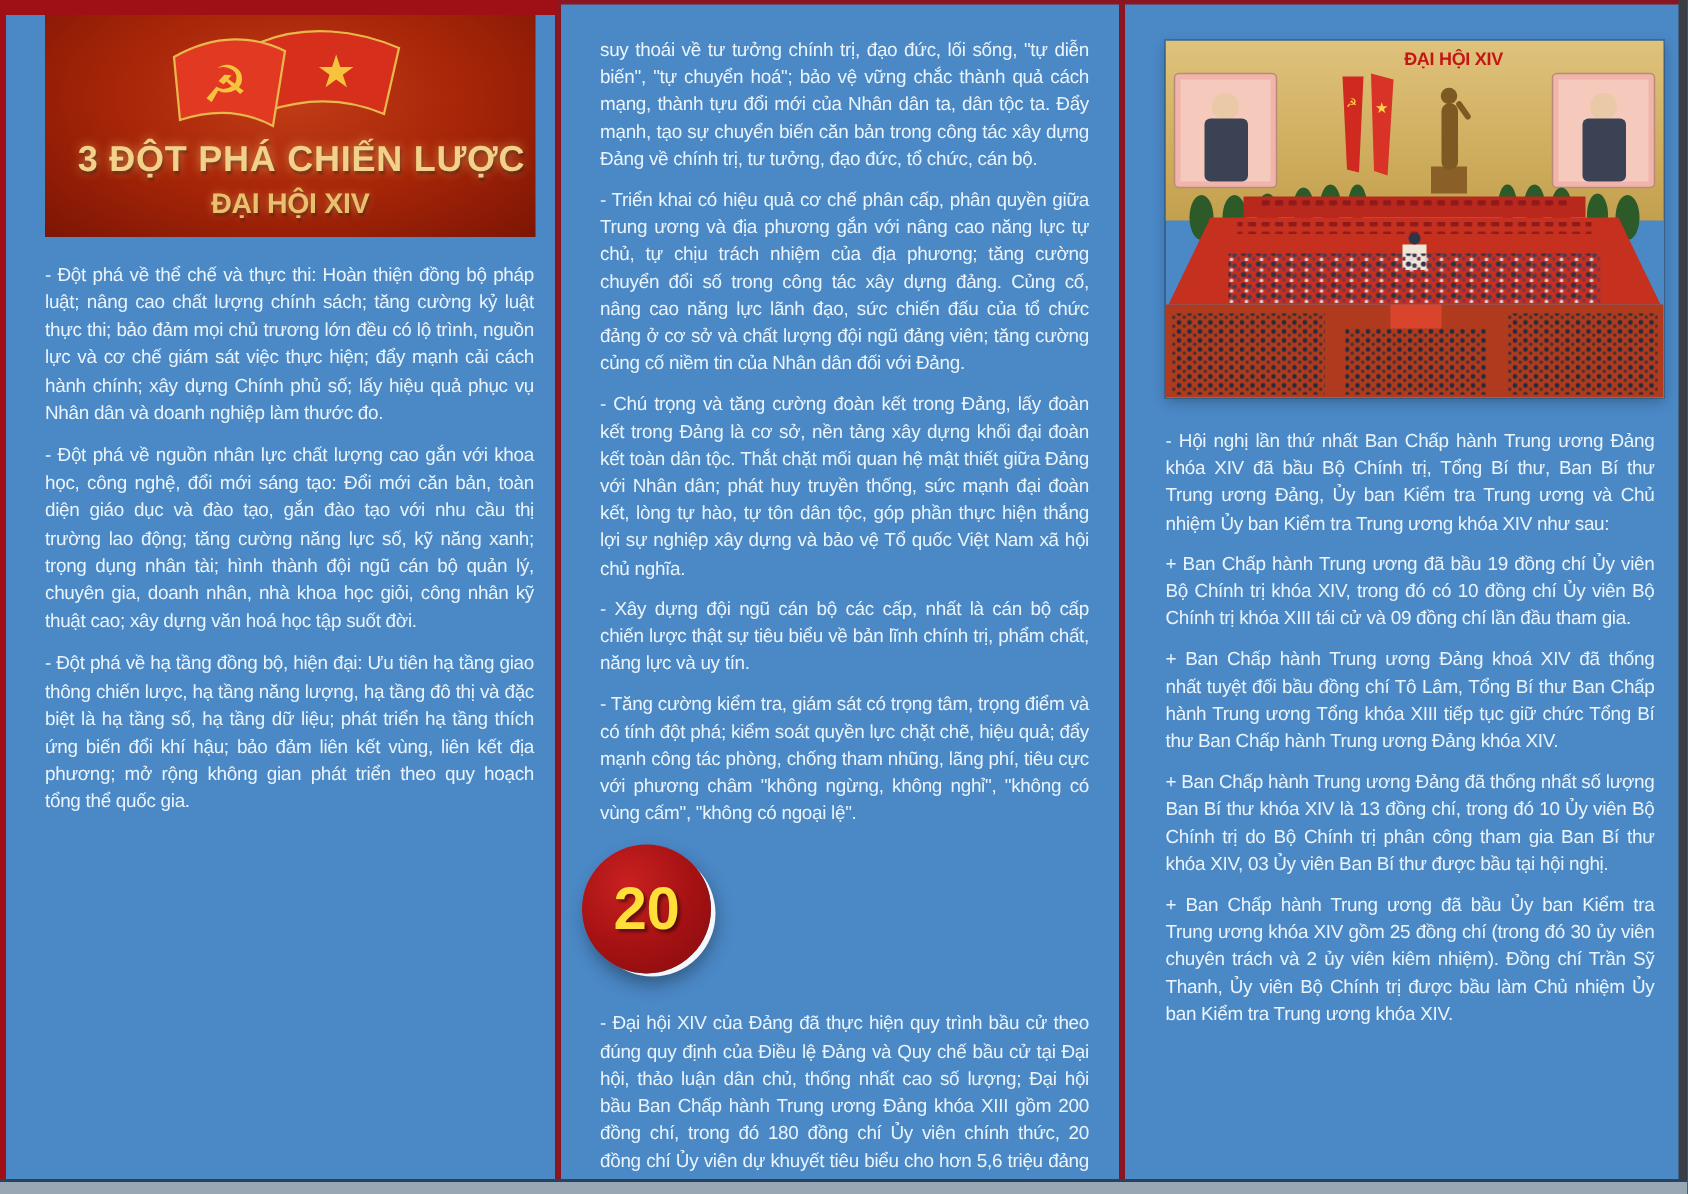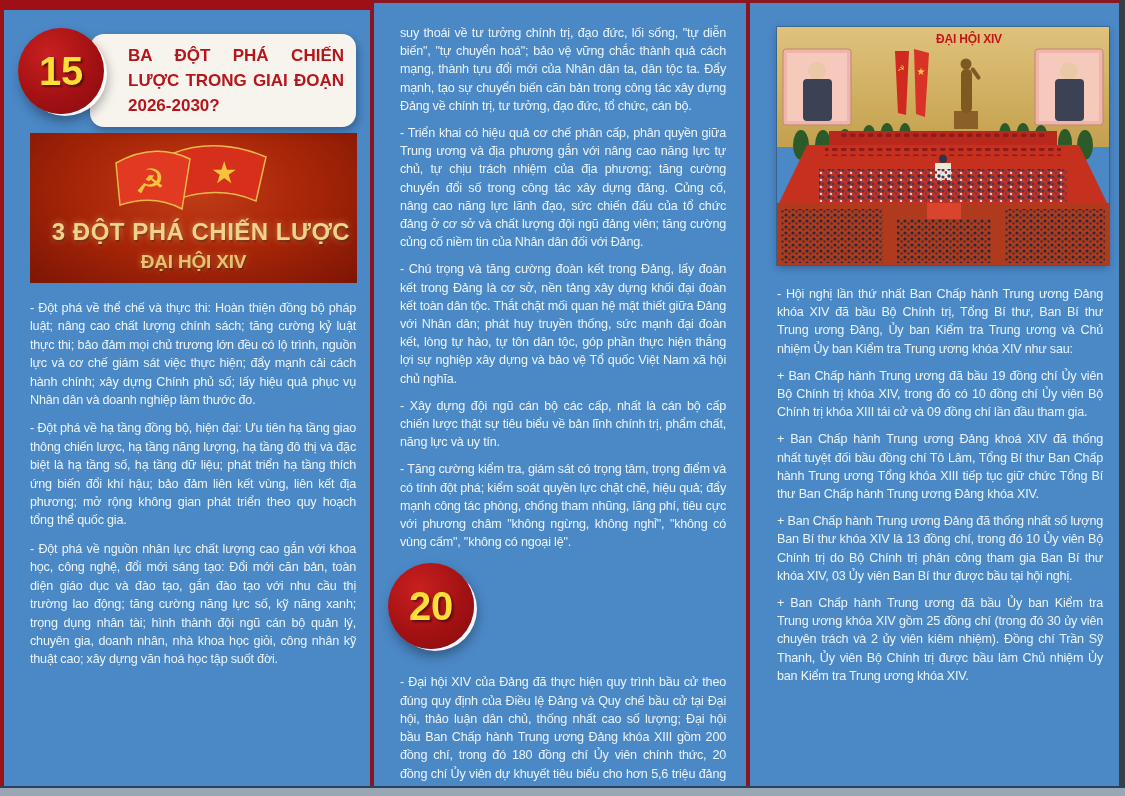--- a/index.html
+++ b/index.html
@@ -77,41 +77,35 @@
   <div class="topline"></div>
   <div class="topbar"></div>
   <div class="leftbar"></div>
   <div class="divider d1"></div>
   <div class="divider d2"></div>
   <div class="rightedge"></div>
   <div class="footer"></div>
 
   <div class="col col1">
 
-    <div class="qheader qh15">
-      <div class="qbadge">
-        <span>15</span>
-      </div>
-      <div class="qbox">BA ĐỘT PHÁ CHIẾN LƯỢC TRONG GIAI ĐOẠN 2026-2030?</div>
-    </div>
 
     <div class="banner">
       <svg width="180" height="92" viewBox="0 0 180 92">
         <path d="M70,16 C100,4 134,8 162,20 L152,64 C124,52 98,54 74,62 Z" fill="#d6301d" stroke="#e8b84b" stroke-width="1.5"></path>
         <text x="120" y="46" font-size="30" fill="#f5c33c" text-anchor="middle" font-family="DejaVu Sans, sans-serif">★</text>
         <path d="M12,26 C40,10 66,12 86,22 L78,72 C56,60 34,62 16,68 Z" fill="#e23a22" stroke="#e8b84b" stroke-width="1.5"></path>
         <text x="46" y="56" font-size="34" fill="#f5c33c" text-anchor="middle" font-family="DejaVu Sans, sans-serif">☭</text>
       </svg>
       <div class="banner-l1">3 ĐỘT PHÁ CHIẾN LƯỢC</div>
       <div class="banner-l2">ĐẠI HỘI XIV</div>
     </div>
 
     <p>- Đột phá về thể chế và thực thi: Hoàn thiện đồng bộ pháp luật; nâng cao chất lượng chính sách; tăng cường kỷ luật thực thi; bảo đảm mọi chủ trương lớn đều có lộ trình, nguồn lực và cơ chế giám sát việc thực hiện; đẩy mạnh cải cách hành chính; xây dựng Chính phủ số; lấy hiệu quả phục vụ Nhân dân và doanh nghiệp làm thước đo.</p>
+    <p>- Đột phá về nguồn nhân lực chất lượng cao gắn với khoa học, công nghệ, đổi mới sáng tạo: Đổi mới căn bản, toàn diện giáo dục và đào tạo, gắn đào tạo với nhu cầu thị trường lao động; tăng cường năng lực số, kỹ năng xanh; trọng dụng nhân tài; hình thành đội ngũ cán bộ quản lý, chuyên gia, doanh nhân, nhà khoa học giỏi, công nhân kỹ thuật cao; xây dựng văn hoá học tập suốt đời.</p>
     <p>- Đột phá về hạ tầng đồng bộ, hiện đại: Ưu tiên hạ tầng giao thông chiến lược, hạ tầng năng lượng, hạ tầng đô thị và đặc biệt là hạ tầng số, hạ tầng dữ liệu; phát triển hạ tầng thích ứng biến đổi khí hậu; bảo đảm liên kết vùng, liên kết địa phương; mở rộng không gian phát triển theo quy hoạch tổng thể quốc gia.</p>
-    <p>- Đột phá về nguồn nhân lực chất lượng cao gắn với khoa học, công nghệ, đổi mới sáng tạo: Đổi mới căn bản, toàn diện giáo dục và đào tạo, gắn đào tạo với nhu cầu thị trường lao động; tăng cường năng lực số, kỹ năng xanh; trọng dụng nhân tài; hình thành đội ngũ cán bộ quản lý, chuyên gia, doanh nhân, nhà khoa học giỏi, công nhân kỹ thuật cao; xây dựng văn hoá học tập suốt đời.</p>
 
 
   </div>
 
   <div class="col col2">
     <p>suy thoái về tư tưởng chính trị, đạo đức, lối sống, "tự diễn biến", "tự chuyển hoá"; bảo vệ vững chắc thành quả cách mạng, thành tựu đổi mới của Nhân dân ta, dân tộc ta. Đẩy mạnh, tạo sự chuyển biến căn bản trong công tác xây dựng Đảng về chính trị, tư tưởng, đạo đức, tổ chức, cán bộ.</p>
     <p>- Triển khai có hiệu quả cơ chế phân cấp, phân quyền giữa Trung ương và địa phương gắn với nâng cao năng lực tự chủ, tự chịu trách nhiệm của địa phương; tăng cường chuyển đổi số trong công tác xây dựng đảng. Củng cố, nâng cao năng lực lãnh đạo, sức chiến đấu của tổ chức đảng ở cơ sở và chất lượng đội ngũ đảng viên; tăng cường củng cố niềm tin của Nhân dân đối với Đảng.</p>
     <p>- Chú trọng và tăng cường đoàn kết trong Đảng, lấy đoàn kết trong Đảng là cơ sở, nền tảng xây dựng khối đại đoàn kết toàn dân tộc. Thắt chặt mối quan hệ mật thiết giữa Đảng với Nhân dân; phát huy truyền thống, sức mạnh đại đoàn kết, lòng tự hào, tự tôn dân tộc, góp phần thực hiện thắng lợi sự nghiệp xây dựng và bảo vệ Tổ quốc Việt Nam xã hội chủ nghĩa.</p>
     <p>- Xây dựng đội ngũ cán bộ các cấp, nhất là cán bộ cấp chiến lược thật sự tiêu biểu về bản lĩnh chính trị, phẩm chất, năng lực và uy tín.</p>
     <p>- Tăng cường kiểm tra, giám sát có trọng tâm, trọng điểm và có tính đột phá; kiểm soát quyền lực chặt chẽ, hiệu quả; đẩy mạnh công tác phòng, chống tham nhũng, lãng phí, tiêu cực với phương châm "không ngừng, không nghỉ", "không có vùng cấm", "không có ngoại lệ".</p>

